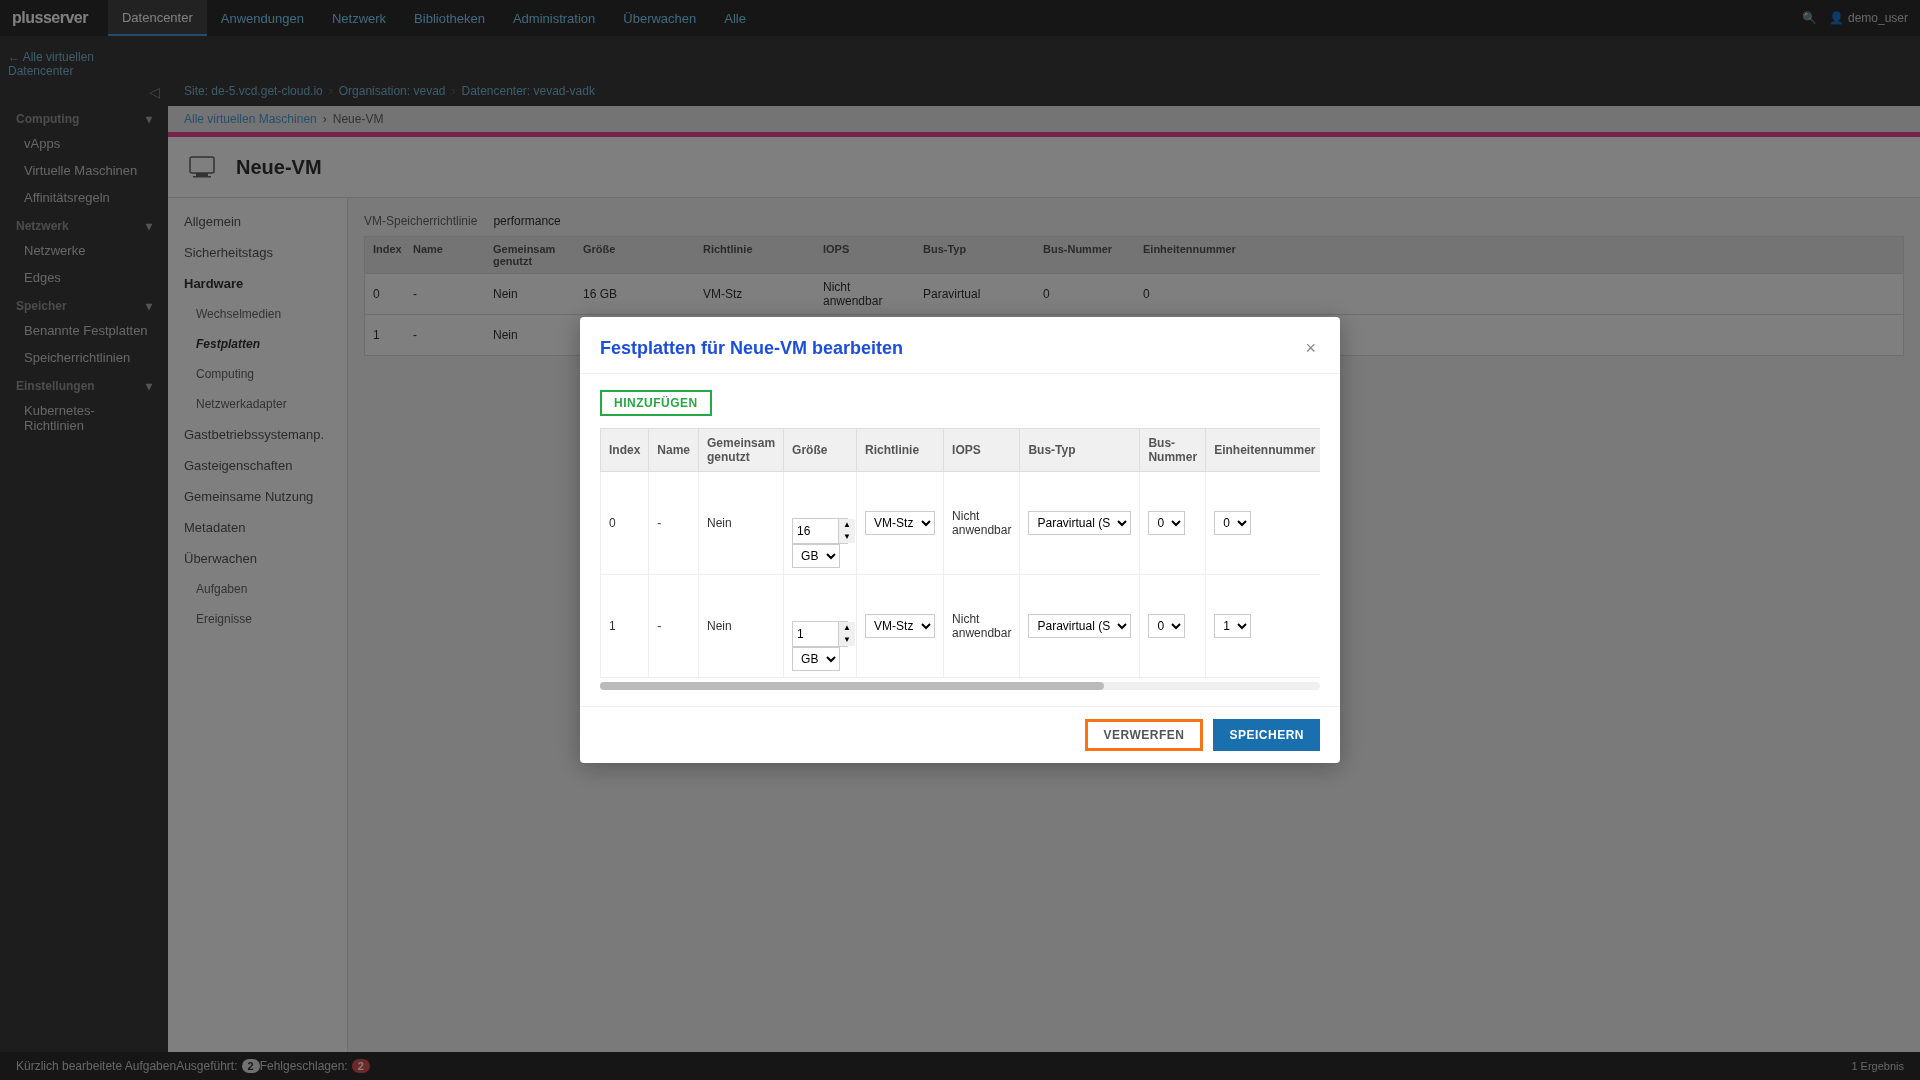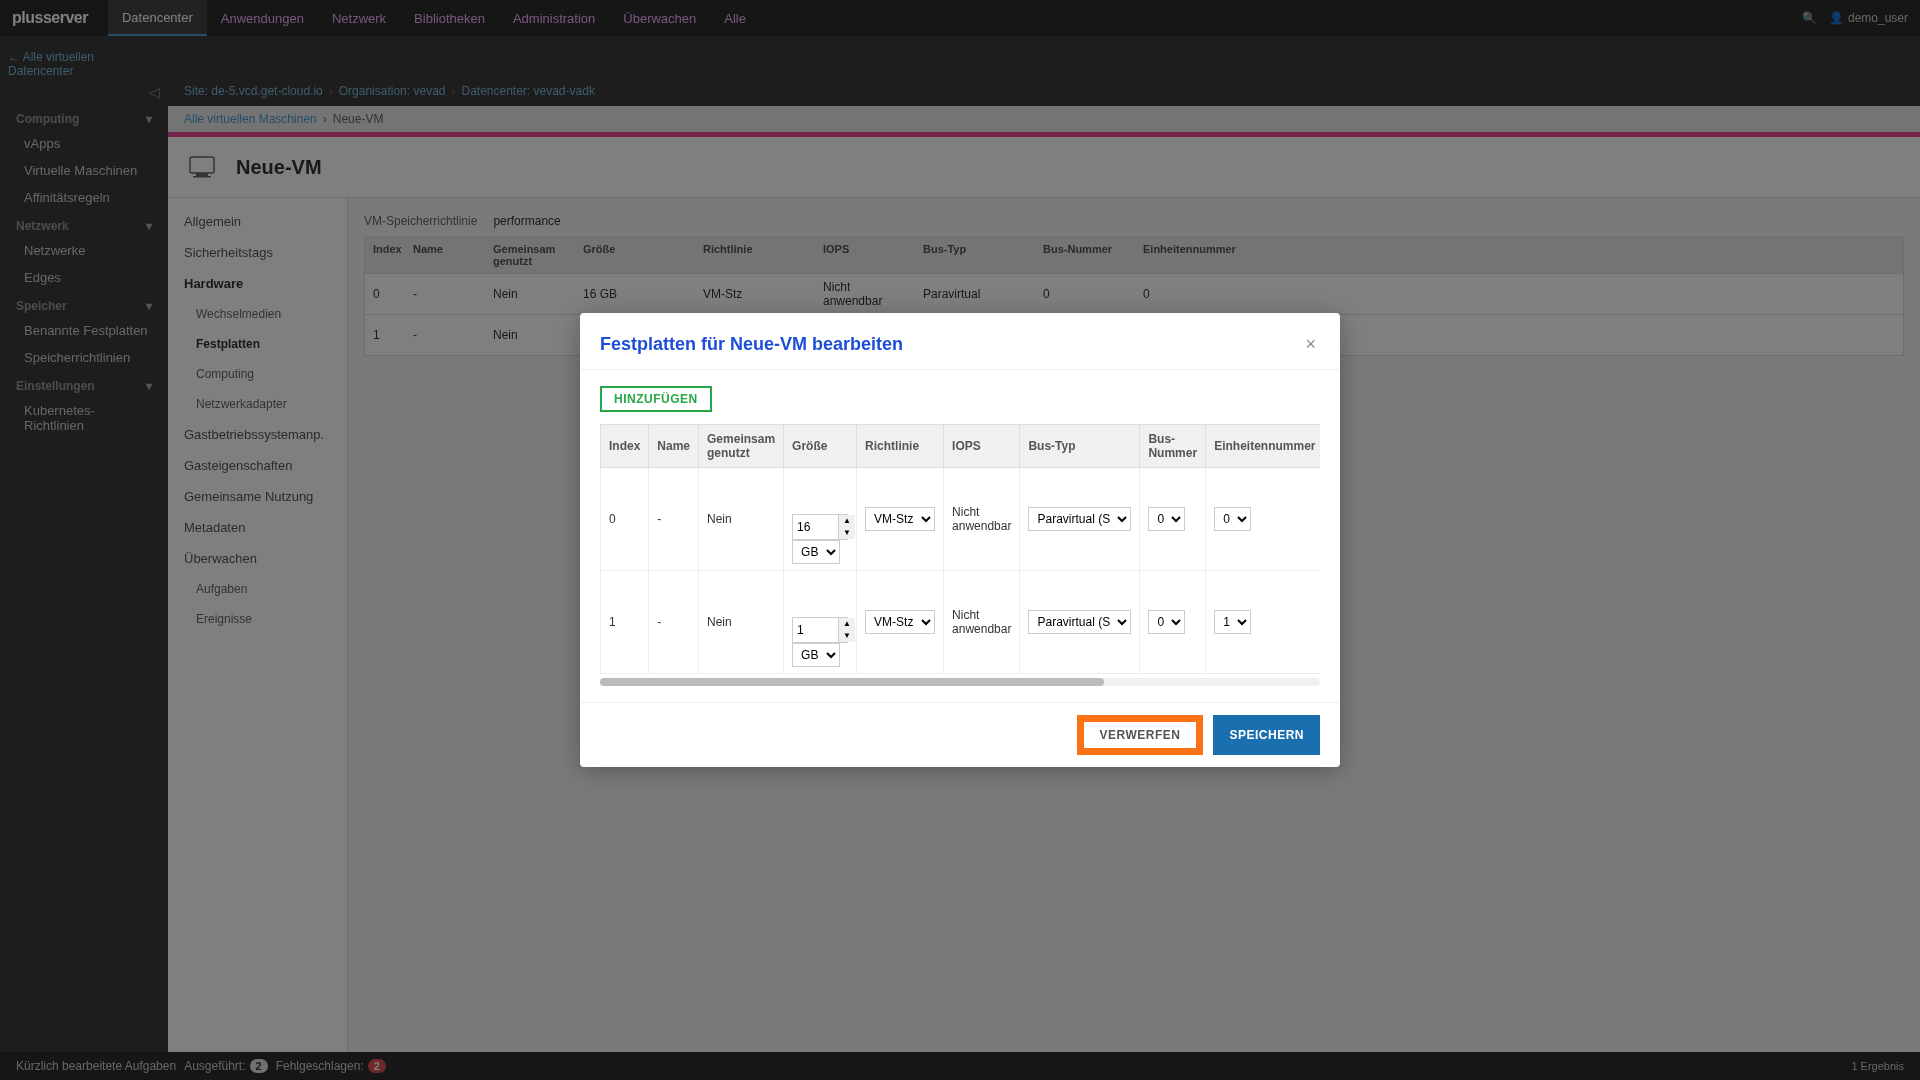--- a/index.html
+++ b/index.html
@@ -15,21 +15,21 @@
       gap: 0;
     }
     .logo {
       color: #fff;
       font-size: 16px;
       font-weight: bold;
       margin-right: 20px;
       letter-spacing: -0.5px;
     }
     .nav-item {
-      color: #f0abfc;
+      color: #7dd3fc;
       padding: 0 14px;
       height: 36px;
       display: flex;
       align-items: center;
       font-size: 13px;
       cursor: pointer;
       gap: 4px;
     }
     .nav-item.active {
       background: #444;
@@ -167,21 +167,21 @@
       padding-top: 8px;
     }
     .vm-left-nav-item {
       padding: 8px 16px;
       font-size: 13px;
       cursor: pointer;
       color: #555;
     }
     .vm-left-nav-item.active { color: #333; font-weight: 600; }
     .vm-left-nav-item.sub { padding-left: 28px; font-size: 12px; color: #666; }
-    .vm-left-nav-item.sub.active { color: #333; font-weight: 600; }
+    .vm-left-nav-item.sub.active { color: #333; font-weight: 600; font-style: italic; }
 
     
     .vm-content {
       flex: 1;
       background: #f5f5f5;
       overflow: auto;
       padding: 16px;
     }
 
     
@@ -293,21 +293,21 @@
       font-size: 12px;
       font-weight: 700;
       padding: 4px 12px;
       cursor: pointer;
       text-transform: uppercase;
       letter-spacing: 0.5px;
       margin-bottom: 12px;
     }
 
     .btn-cancel {
-      border: 7px solid #f97316;
+      border: 3px solid #f97316;
       background: #fff;
       color: #555;
       font-size: 12px;
       font-weight: 700;
       padding: 6px 16px;
       cursor: pointer;
       text-transform: uppercase;
       letter-spacing: 0.5px;
     }
     .btn-save {
@@ -397,21 +397,21 @@
     .status-bar {
       position: fixed;
       bottom: 0;
       left: 0;
       right: 0;
       height: 28px;
       background: #2d2d2d;
       display: flex;
       align-items: center;
       padding: 0 16px;
-      gap: 8px;
+      gap: 0;
       font-size: 12px;
       color: #ccc;
       z-index: 50;
     }
     .status-badge {
       display: flex;
       align-items: center;
       gap: 4px;
     }
     .badge-num {

